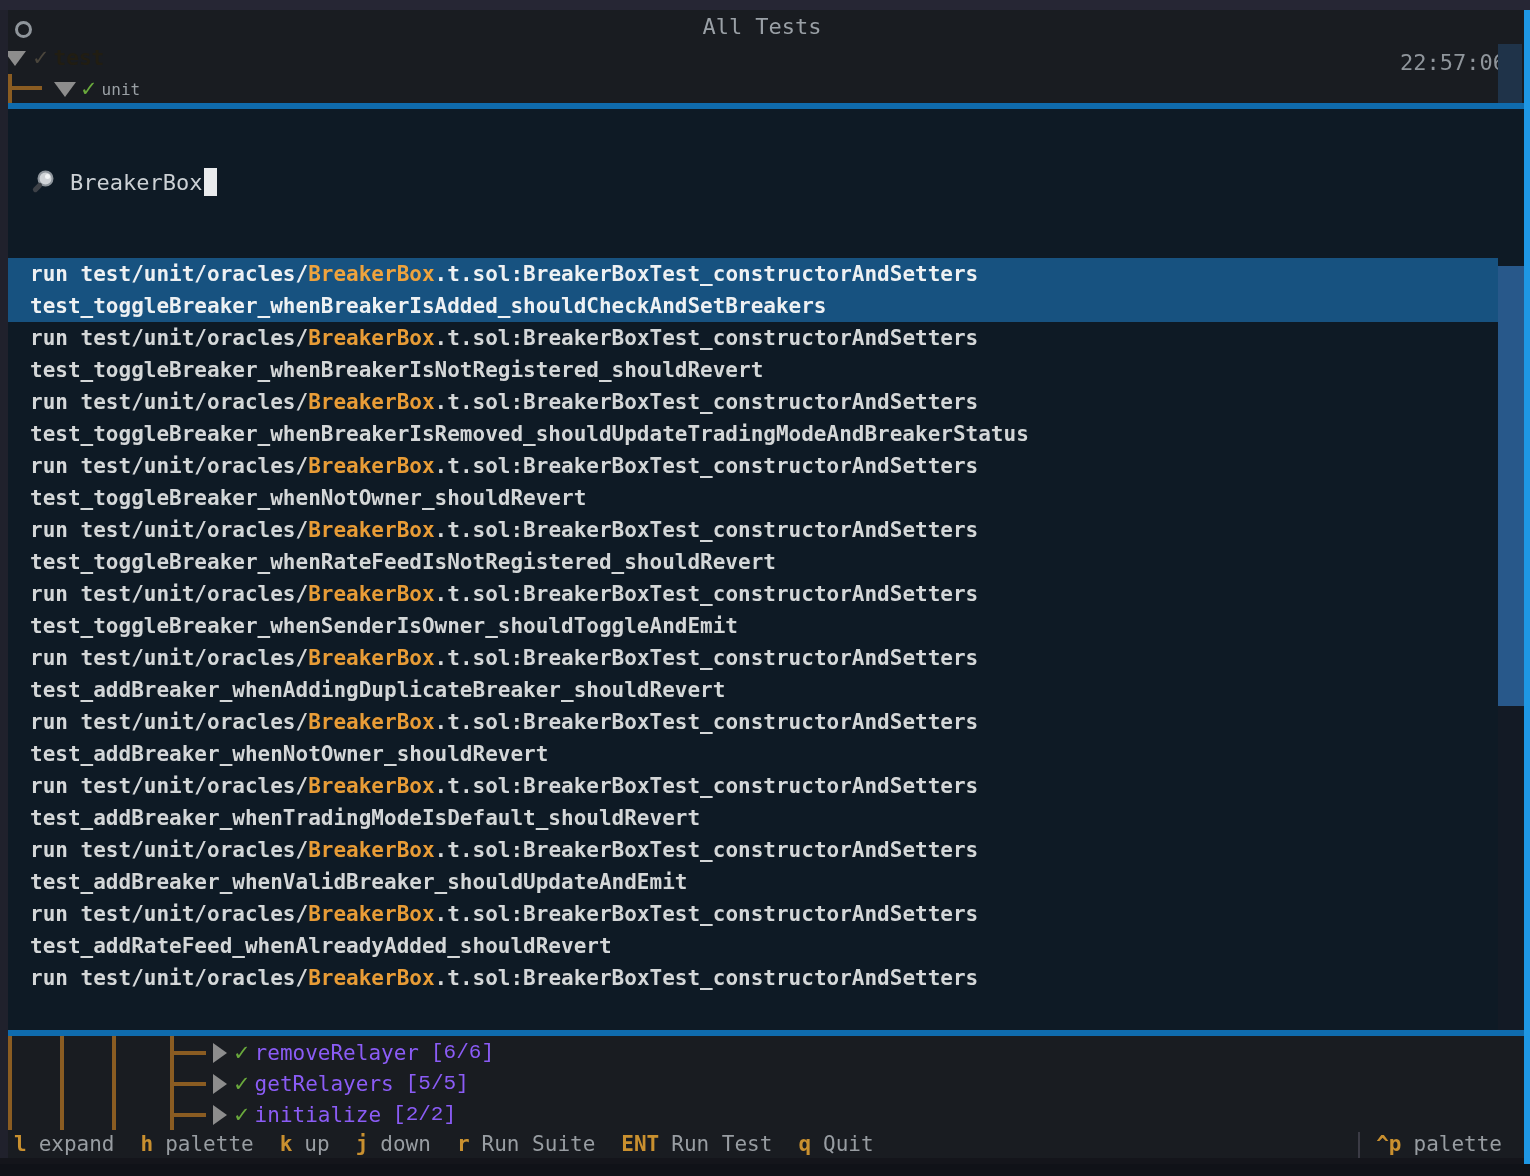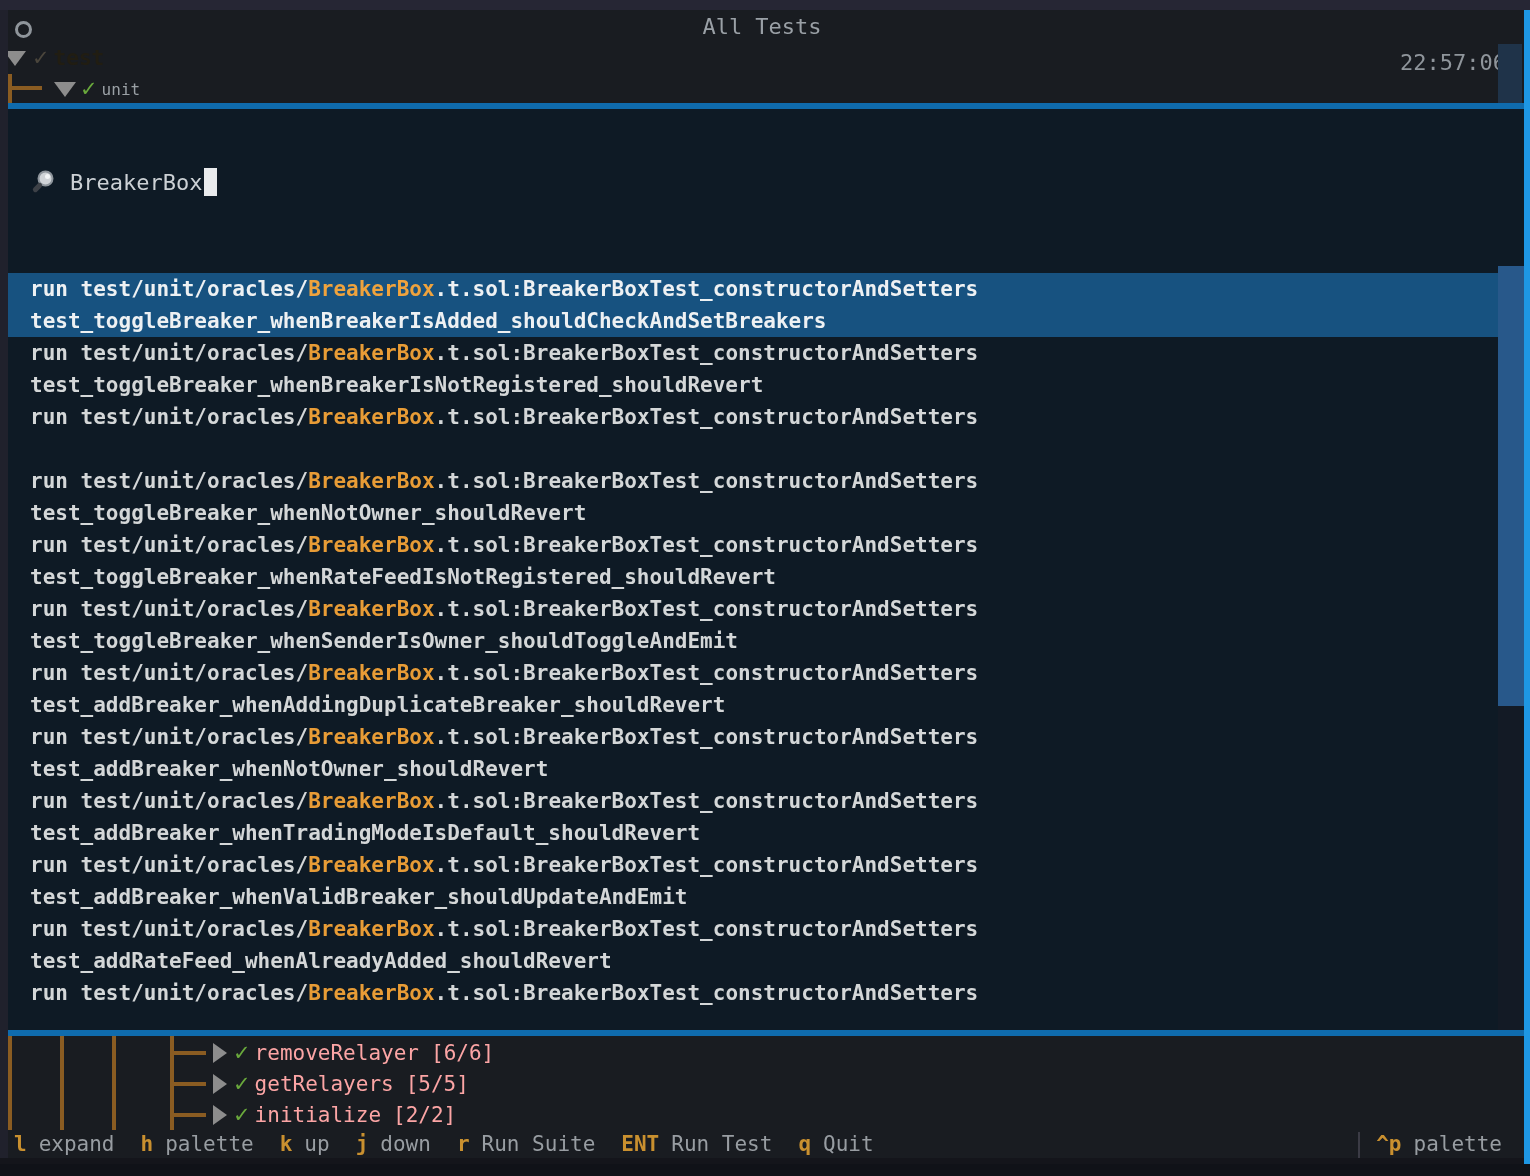--- a/index.html
+++ b/index.html
@@ -31,37 +31,37 @@
   .row-unit .lbl{font-size:16px;color:#9aa0a5;}
   .guide{background:#8a5c22;}
   .top-scroll-thumb{left:1498px;top:44px;width:24px;height:59px;background:#1f3349;}
 
   
   .border-blue{left:8px;width:1516px;height:6px;background:#0f6bad;z-index:20;}
   .modal{left:8px;top:109px;width:1516px;height:921px;background:#0e1a25;z-index:10;}
   .search-row{position:absolute;left:22px;top:57px;height:32px;display:flex;align-items:center;gap:14px;}
   .search-text{display:flex;align-items:center;font-size:22px;color:#ccd1d5;white-space:pre;}
   .cursor{display:inline-block;width:13px;height:28px;background:#e9ebed;margin-left:2px;}
-  .results{position:absolute;left:0;top:164px;width:1490px;}
+  .results{position:absolute;left:0;top:149px;width:1490px;}
   .entry{height:64px;padding-left:22px;box-sizing:border-box;}
   .entry .line{height:32px;line-height:32px;font-weight:bold;font-size:21px;color:#d4d7d8;white-space:pre;}
   .entry .match{color:#e89c36;}
   .entry.selected{background:#175280;}
   .entry.selected .line{color:#eef1f3;}
   .entry.selected .match{color:#efa33d;}
   .entry.partial .test-line{visibility:hidden;}
   .modal-track{position:absolute;left:1490px;top:157px;width:26px;height:764px;background:#131a25;}
   .modal-thumb{position:absolute;left:1490px;top:157px;width:26px;height:440px;background:#28588a;}
 
   
   .bottom-rows{left:213px;top:1037px;}
   .suite-row{height:31px;display:flex;align-items:center;}
   .suite-row .check{color:#6aa93c;font-size:21px;margin:0 4px 0 6px;}
-  .suite-row .lbl,.suite-row .cnt{font-size:21px;color:#fca5a5;}
-  .suite-row .cnt{margin-left:12px;}
+  .suite-row .lbl,.suite-row .cnt{font-size:21px;color:#8b5cf6;}
+  .suite-row .cnt{margin-left:12px;font-family:Liberation Mono, monospace;}
 
   
   .statusbar{left:14px;top:1130px;height:28px;display:flex;align-items:center;column-gap:26px;z-index:31;}
   .kb{display:flex;align-items:center;column-gap:12px;font-size:21px;}
   .kb .key{color:#c9902f;font-weight:bold;}
   .kb .lbl{color:#989da2;}
   .status-sep{left:1358px;top:1132px;width:2px;height:26px;background:#3b3b45;z-index:31;}
   .palette{top:1130px;right:28px;height:28px;display:flex;align-items:center;column-gap:12px;font-size:21px;z-index:31;}
   .palette .key{color:#c9902f;font-weight:bold;}
   .palette .lbl{color:#989da2;}
@@ -115,20 +115,21 @@
           <div class="line test-line">test_toggleBreaker_whenBreakerIsAdded_shouldCheckAndSetBreakers</div>
         </div>
 
         <div class="entry">
           <div class="line file-line"><span>run </span><span>test/unit/oracles/</span><span class="match">BreakerBox</span><span>.t.sol:BreakerBoxTest_constructorAndSetters</span></div>
           <div class="line test-line">test_toggleBreaker_whenBreakerIsNotRegistered_shouldRevert</div>
         </div>
 
         <div class="entry">
           <div class="line file-line"><span>run </span><span>test/unit/oracles/</span><span class="match">BreakerBox</span><span>.t.sol:BreakerBoxTest_constructorAndSetters</span></div>
+          <div class="line test-line">test_toggleBreaker_whenBreakerIsRemoved_shouldUpdateTradingModeAndBreakerStatus</div>
         </div>
 
         <div class="entry">
           <div class="line file-line"><span>run </span><span>test/unit/oracles/</span><span class="match">BreakerBox</span><span>.t.sol:BreakerBoxTest_constructorAndSetters</span></div>
           <div class="line test-line">test_toggleBreaker_whenNotOwner_shouldRevert</div>
         </div>
 
         <div class="entry">
           <div class="line file-line"><span>run </span><span>test/unit/oracles/</span><span class="match">BreakerBox</span><span>.t.sol:BreakerBoxTest_constructorAndSetters</span></div>
           <div class="line test-line">test_toggleBreaker_whenRateFeedIsNotRegistered_shouldRevert</div>

